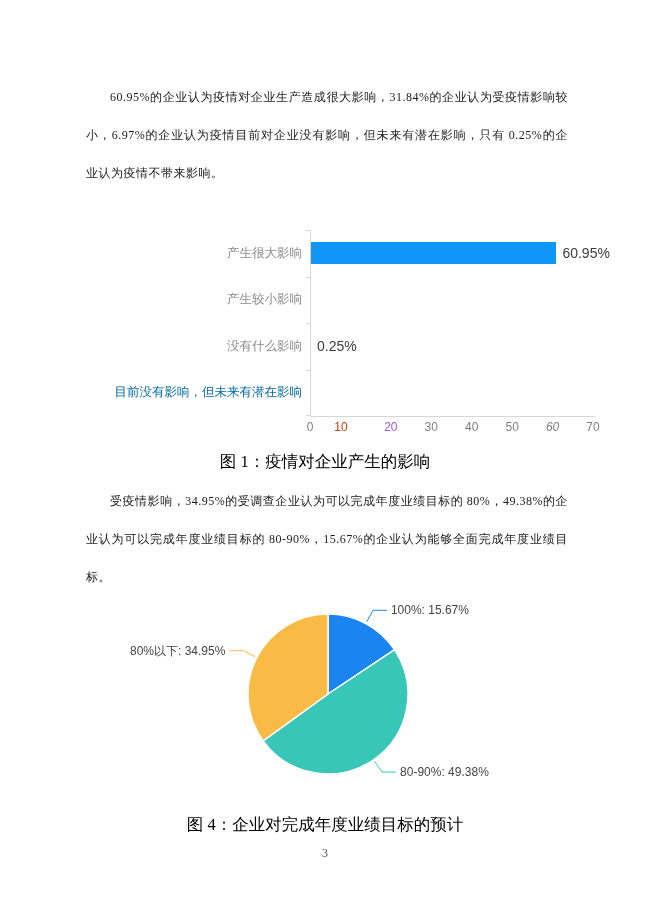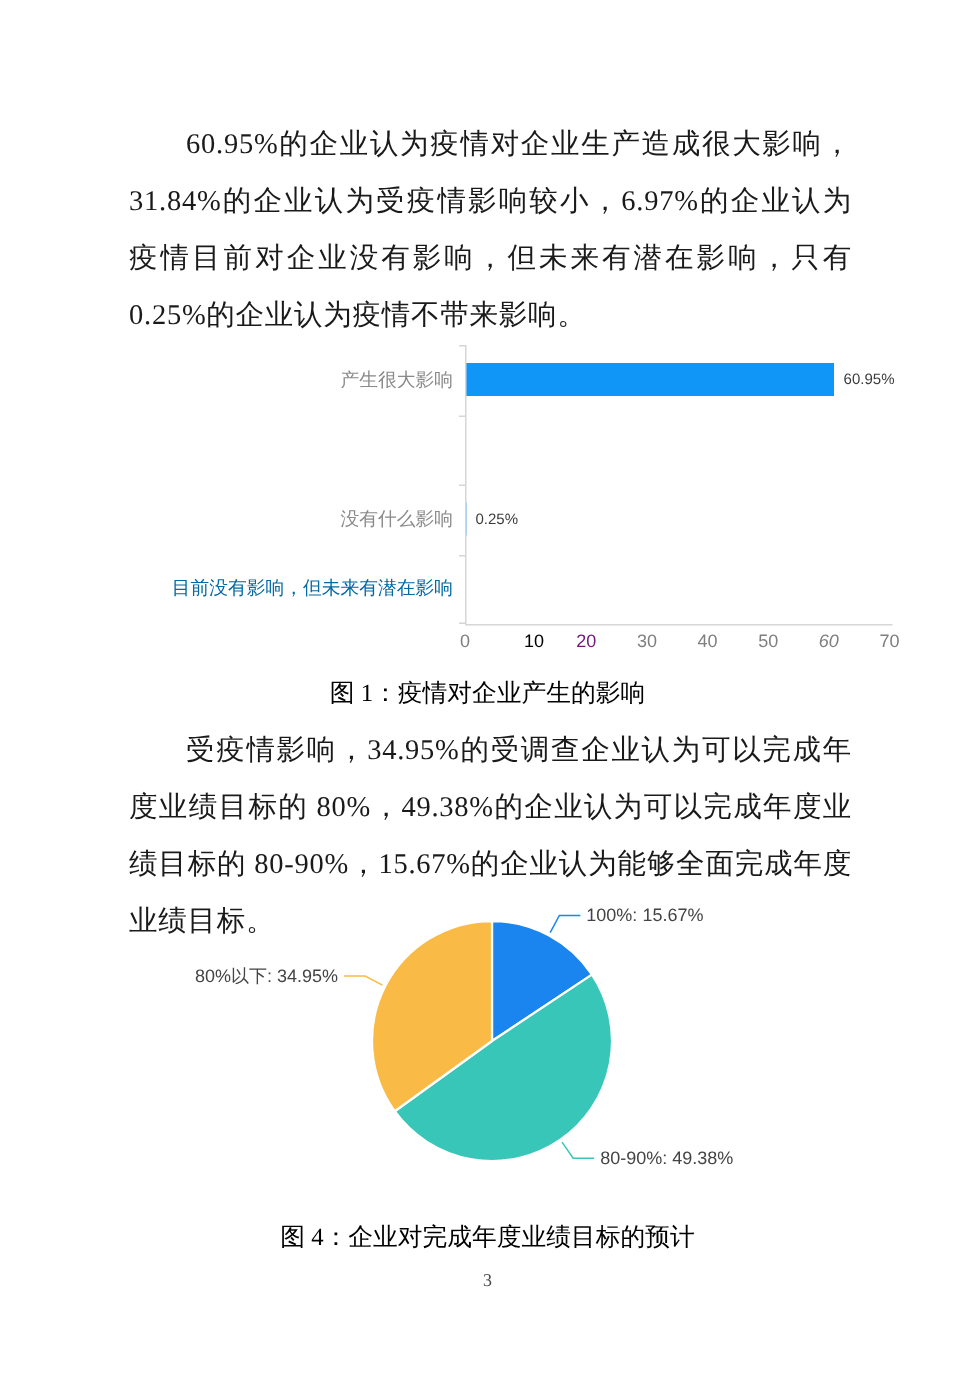--- a/index.html
+++ b/index.html
@@ -3,21 +3,21 @@
 <meta charset="utf-8">
 <style>
   html,body{margin:0;padding:0;}
   body{
     width:650px;height:919px;background:#ffffff;position:relative;
     font-family:"Liberation Serif","DejaVu Serif",serif;color:#1a1a1a;
     overflow:hidden;
   }
   .para{
     position:absolute;left:86px;width:482px;margin:0;
-    font-size:19px;line-height:38px;text-align:justify;text-justify:inter-ideograph;
+    font-size:12px;line-height:38px;text-align:justify;text-justify:inter-ideograph;
     text-indent:2em;letter-spacing:0.5px;
   }
   #p1{top:78px;}
   #p2{top:482px;}
   .caption{
     position:absolute;left:0;width:650px;text-align:center;
     font-size:16.5px;color:#000;
   }
   #cap3{top:451px;}
   #cap4{top:794px;margin-top:20px;}
@@ -31,21 +31,21 @@
     font-family:"Liberation Sans","DejaVu Sans",sans-serif;
     margin-left:48px;
   }
   .bc-row{display:flex;align-items:center;height:46.5px;}
   .bc-label{
     width:254px;flex:0 0 254px;text-align:right;padding-right:8px;
     font-size:12.5px;white-space:nowrap;
   }
   .bc-plot{position:relative;display:flex;align-items:center;height:100%;flex:1;}
   .bc-bar{height:22px;min-width:1px;}
-  .bc-val{margin-left:6px;font-size:10px;white-space:nowrap;}
+  .bc-val{margin-left:6px;font-size:14px;white-space:nowrap;}
   .bc-axis{position:absolute;}
   .bc-xtick{
     position:absolute;top:190px;width:40px;margin-left:-20px;text-align:center;
     font-size:12px;
   }
   
   #piechart{
     position:absolute;left:85px;top:586px;width:480px;height:212px;
   }
   #piechart text{
@@ -62,41 +62,42 @@
 
   <div id="barchart">
       <div class="bc-row">
         <div class="bc-label" style="color: rgb(138, 138, 138);">产生很大影响</div>
         <div class="bc-plot">
           <div class="bc-bar" style="background: rgb(15, 150, 246); width: 246.412px;"></div>
           <div class="bc-val" style="color: rgb(60, 60, 60);">60.95%</div>
         </div>
       </div>
       <div class="bc-row">
+        <div class="bc-label" style="color: rgb(138, 138, 138);">产生较小影响</div>
       </div>
       <div class="bc-row">
         <div class="bc-label" style="color: rgb(138, 138, 138);">没有什么影响</div>
         <div class="bc-plot">
           <div class="bc-bar" style="background: rgb(15, 150, 246); width: 1.01071px;"></div>
           <div class="bc-val" style="color: rgb(60, 60, 60); text-align: center;">0.25%</div>
         </div>
       </div>
       <div class="bc-row">
         <div class="bc-label" style="color: #0369a1;">目前没有影响，但未来有潜在影响</div>
       </div>
       <div class="bc-axis" style="left: 262px; top: 0px; width: 0px; height: 186px; border-left: 1px solid rgb(214, 214, 214);"></div>
       <div class="bc-axis" style="left: 262px; top: 186px; width: 285px; height: 0px; border-top: 1px solid rgb(214, 214, 214);"></div>
       <div class="bc-axis" style="left: 258px; top: 0px; width: 4px; height: 1px; background: rgb(214, 214, 214);"></div>
       <div class="bc-axis" style="left: 258px; top: 46.5px; width: 4px; height: 1px; background: rgb(214, 214, 214);"></div>
       <div class="bc-axis" style="left: 258px; top: 93px; width: 4px; height: 1px; background: rgb(214, 214, 214);"></div>
       <div class="bc-axis" style="left: 258px; top: 139.5px; width: 4px; height: 1px; background: rgb(214, 214, 214);"></div>
       <div class="bc-axis" style="left: 258px; top: 185px; width: 4px; height: 1px; background: rgb(214, 214, 214);"></div>
       <div class="bc-xtick" style="left: 262px; color: rgb(127, 127, 127);">0</div>
-      <div class="bc-xtick" style="left: 308px; color: #000000;">10</div>
-      <div class="bc-xtick" style="left: 342.857px; color: #701a75;">20</div>
+      <div class="bc-xtick" style="left: 293px; color: #c2410c;">10</div>
+      <div class="bc-xtick" style="left: 342.857px; color: #8b5cf6;">20</div>
       <div class="bc-xtick" style="left: 383.286px; color: rgb(127, 127, 127);">30</div>
       <div class="bc-xtick" style="left: 423.714px; color: rgb(127, 127, 127);">40</div>
       <div class="bc-xtick" style="left: 464.143px; color: rgb(127, 127, 127);">50</div>
       <div class="bc-xtick" style="left: 504.571px; color: rgb(127, 127, 127); font-style: italic;">60</div>
       <div class="bc-xtick" style="left: 545px; color: rgb(127, 127, 127);">70</div>
     </div>
 
   <div class="caption" id="cap3">图 1：疫情对企业产生的影响</div>
 
   <p class="para" id="p2">受疫情影响，34.95%的受调查企业认为可以完成年度业绩目标的 80%，49.38%的企业认为可以完成年度业绩目标的 80-90%，15.67%的企业认为能够全面完成年度业绩目标。</p>

